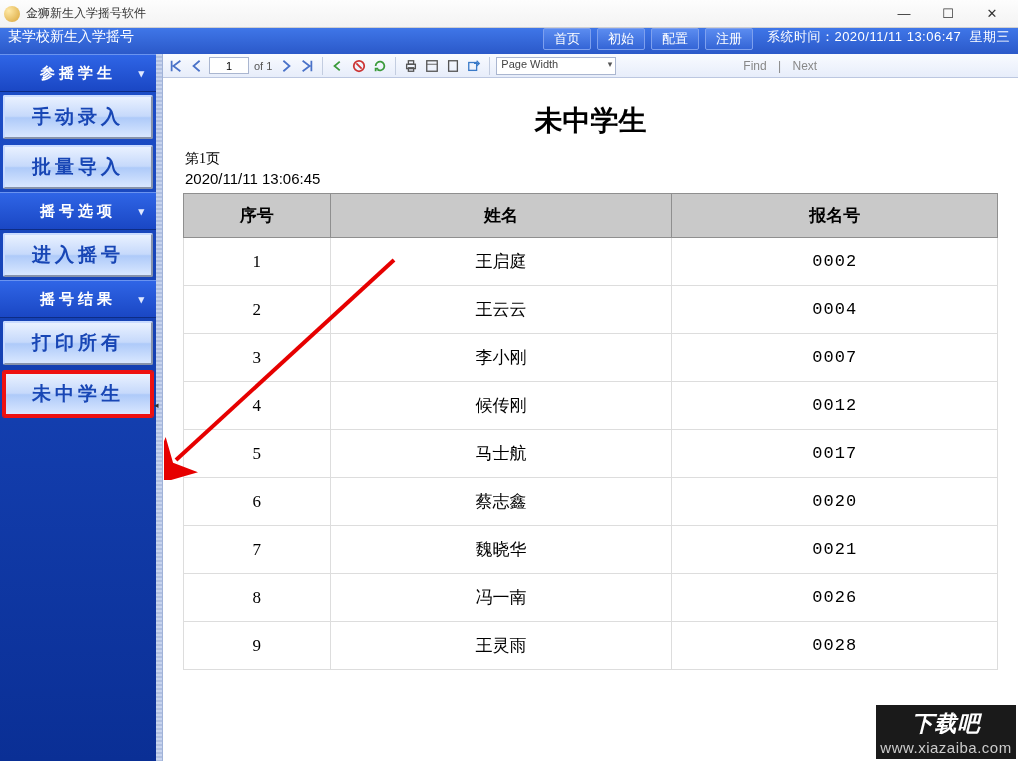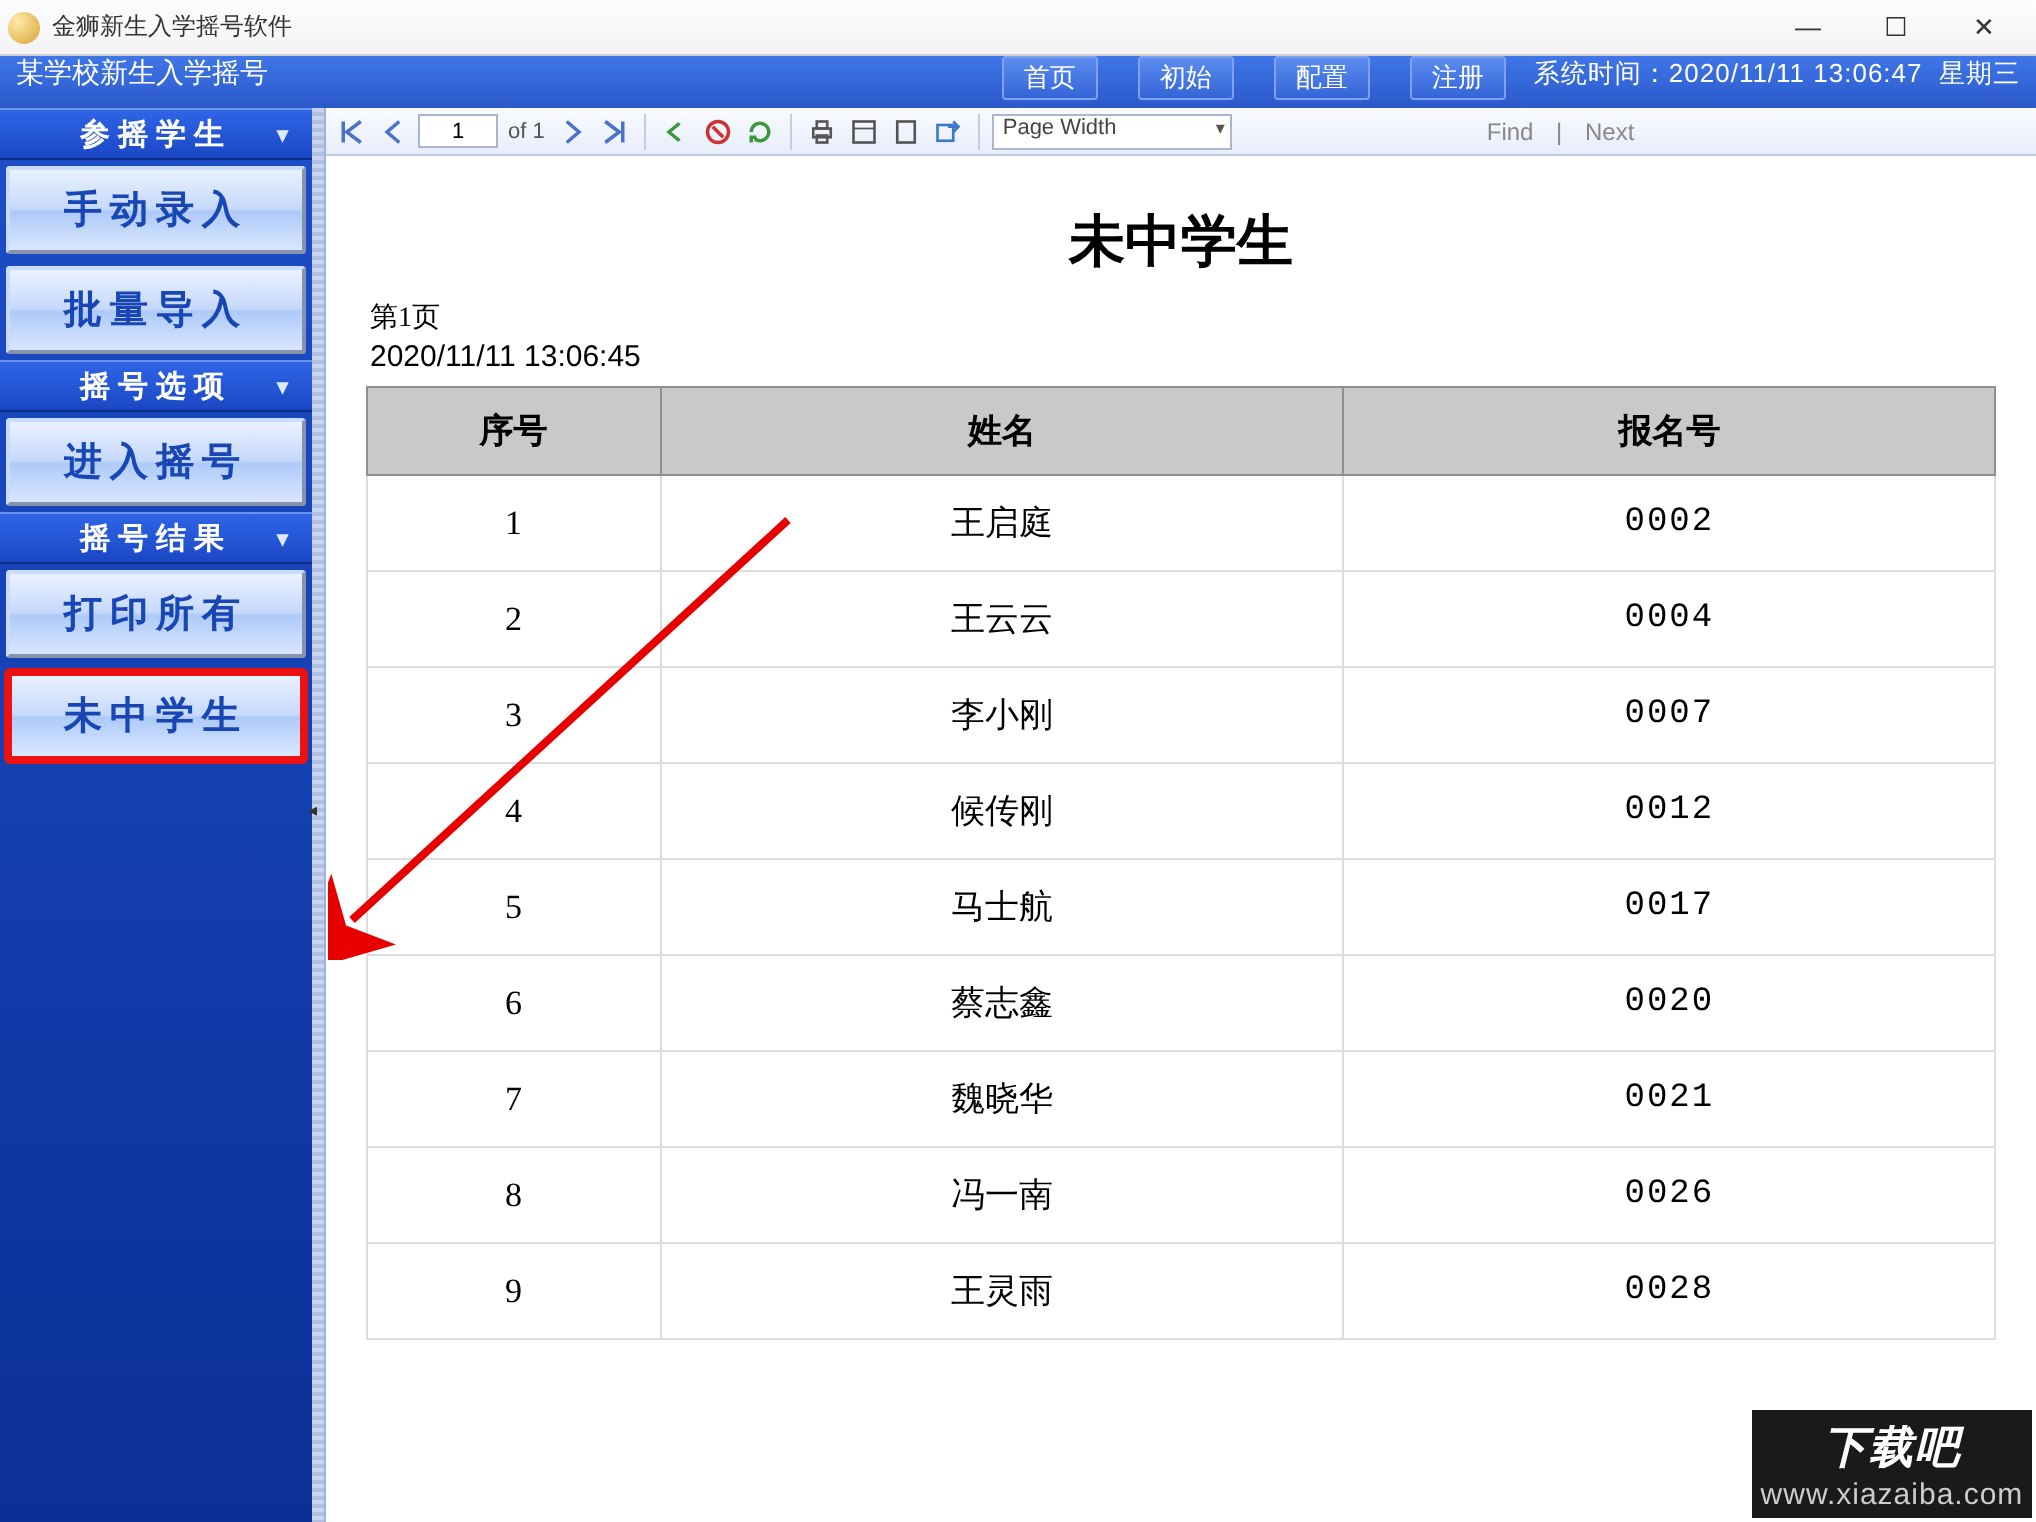--- a/index.html
+++ b/index.html
@@ -9,29 +9,29 @@
   .titlebar { height: 28px; background: linear-gradient(#fdfdfd,#f3f3f3); border-bottom: 1px solid #d0d0d0; display: flex; align-items: center; padding: 0 4px; font-size: 12px; color: #333; text-align: right; }
   .titlebar .app-icon { width: 16px; height: 16px; border-radius: 50%; background: radial-gradient(circle at 30% 30%, #ffe9a6, #d9a437); margin-right: 6px; }
   .titlebar .title-text { flex: 0 0 auto; }
   .titlebar .spacer { flex: 1; }
   .win-btn { width: 44px; height: 22px; display: flex; align-items: center; justify-content: center; color: #333; font-size: 13px; cursor: default; }
 
   
   .bluebar { height: 26px; background: linear-gradient(#3f76e8,#2b59c9); color: #fff; display: flex; align-items: flex-start; font-size: 14px; padding-left: 8px; }
   .bluebar .app-subtitle { flex: 0 0 auto; }
   .bluebar .spacer { flex: 1; }
-  .bluebar .btn { border: 1px solid #7ea0ee; background: linear-gradient(#5b8cf0,#3465d6); padding: 1px 10px; margin-left: 20px; font-size: 13px; border-radius: 2px; }
+  .bluebar .btn { border: 1px solid #7ea0ee; background: linear-gradient(#5b8cf0,#3465d6); padding: 1px 10px; margin-left: 6px; font-size: 13px; border-radius: 2px; }
   .bluebar .sys-time { margin-left: 14px; margin-right: 8px; font-size: 13px; letter-spacing: 0.5px; }
 
   
   .main { display: flex; height: calc(761px - 28px - 26px); }
 
   
   .sidebar { width: 156px; background: linear-gradient(#1d4ec9,#0a2f95); display: flex; flex-direction: column; position: relative; }
-  .side-cat { height: 26px; background: linear-gradient(#2f65e6,#1a47c4); color: #fff; font-size: 15px; font-weight: bold; display: flex; align-items: center; justify-content: center; border-top: 1px solid #6a93ef; border-bottom: 1px solid #0d2c85; letter-spacing: 4px; position: relative; }
+  .side-cat { height: 38px; background: linear-gradient(#2f65e6,#1a47c4); color: #fff; font-size: 15px; font-weight: bold; display: flex; align-items: center; justify-content: center; border-top: 1px solid #6a93ef; border-bottom: 1px solid #0d2c85; letter-spacing: 4px; position: relative; }
   .side-cat::after { content: "▾"; position: absolute; right: 8px; font-size: 11px; color: #e0e8ff; }
   .side-item { height: 44px; margin: 3px; border: 2px outset #c9dbff; background: linear-gradient(#e9f1ff,#c6d9fb 48%,#aecaf9 52%,#d9e7ff); color: #1846b5; font-size: 19px; font-weight: bold; display: flex; align-items: center; justify-content: center; letter-spacing: 4px; border-radius: 2px; }
   .side-item.highlight { border: 3px solid #e11; box-shadow: 0 0 0 1px #e11; height: 46px; }
   .side-footer { margin-top: 6px; padding: 4px 6px; color: #e8edff; font-size: 11px; line-height: 1.5; }
   .side-footer div { white-space: nowrap; }
 
   .splitter { width: 6px; background: repeating-linear-gradient(#c8d4ee,#c8d4ee 2px,#b0bfe0 2px,#b0bfe0 4px); position: relative; }
   .splitter .grip { position: absolute; top: 50%; left: 0; width: 6px; height: 28px; transform: translateY(-50%); }
   .splitter .grip::before { content: "◂"; position: absolute; left: -2px; top: 6px; font-size: 9px; color: #333; }
 

